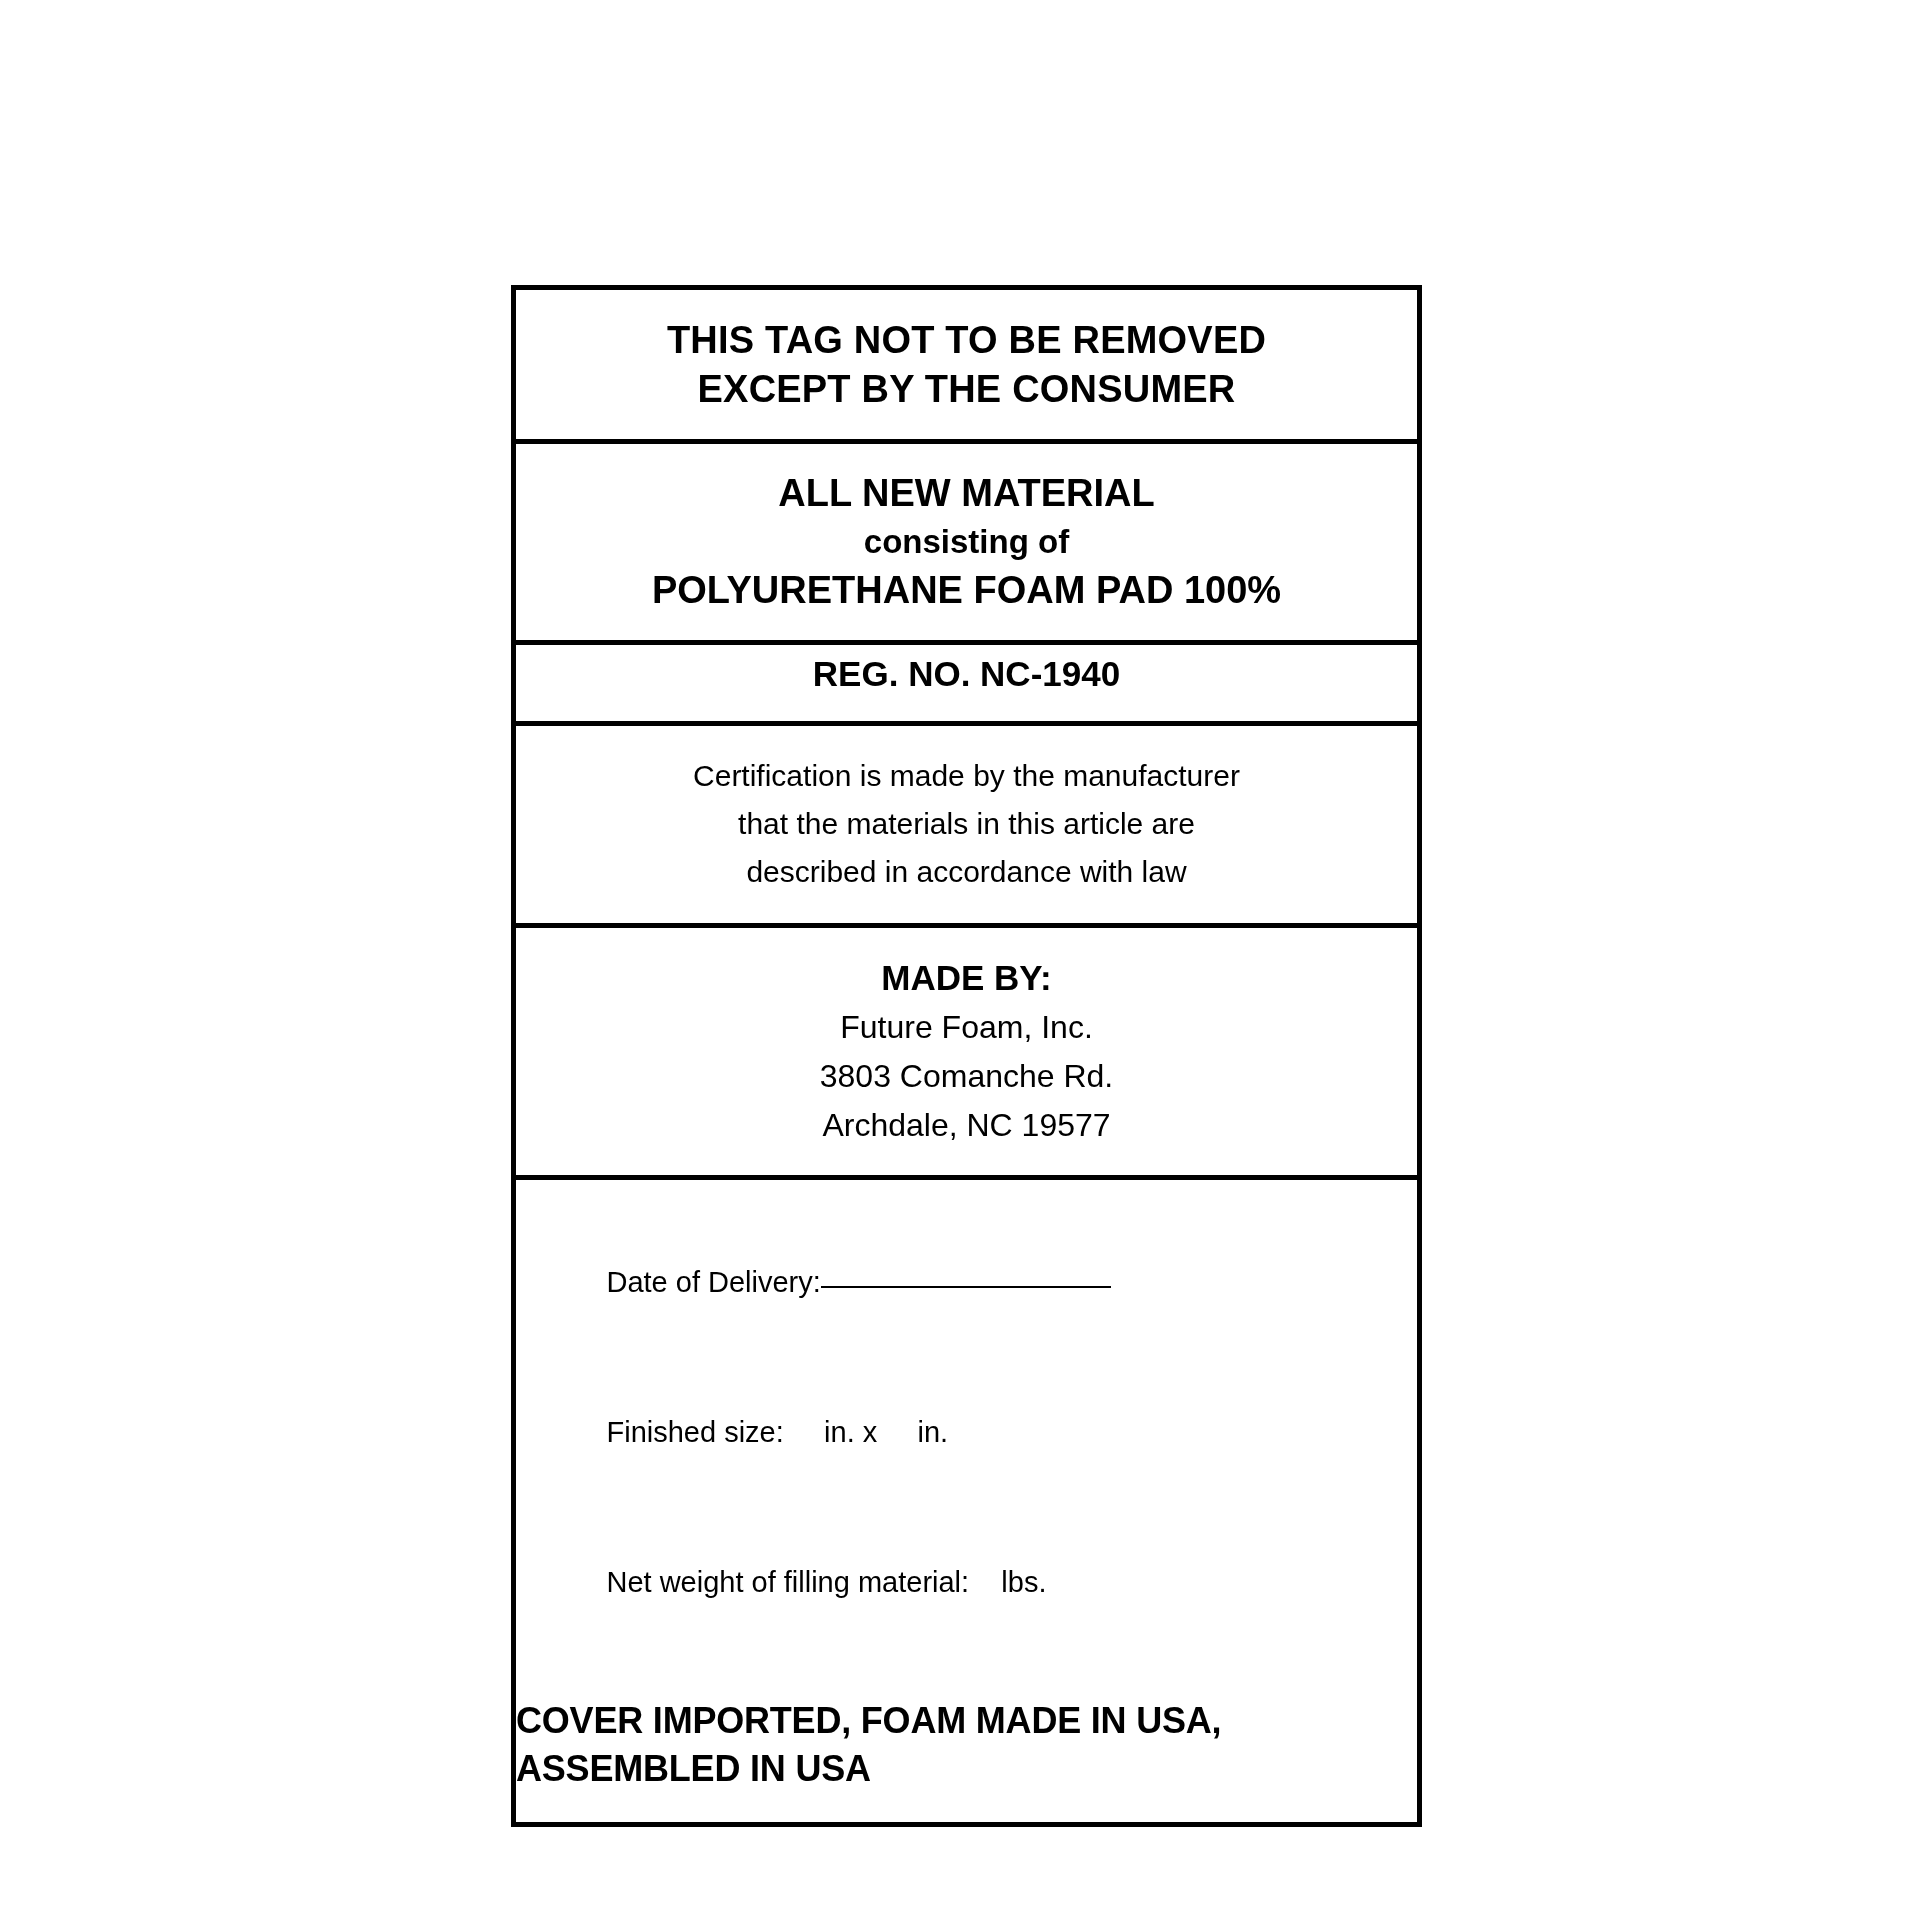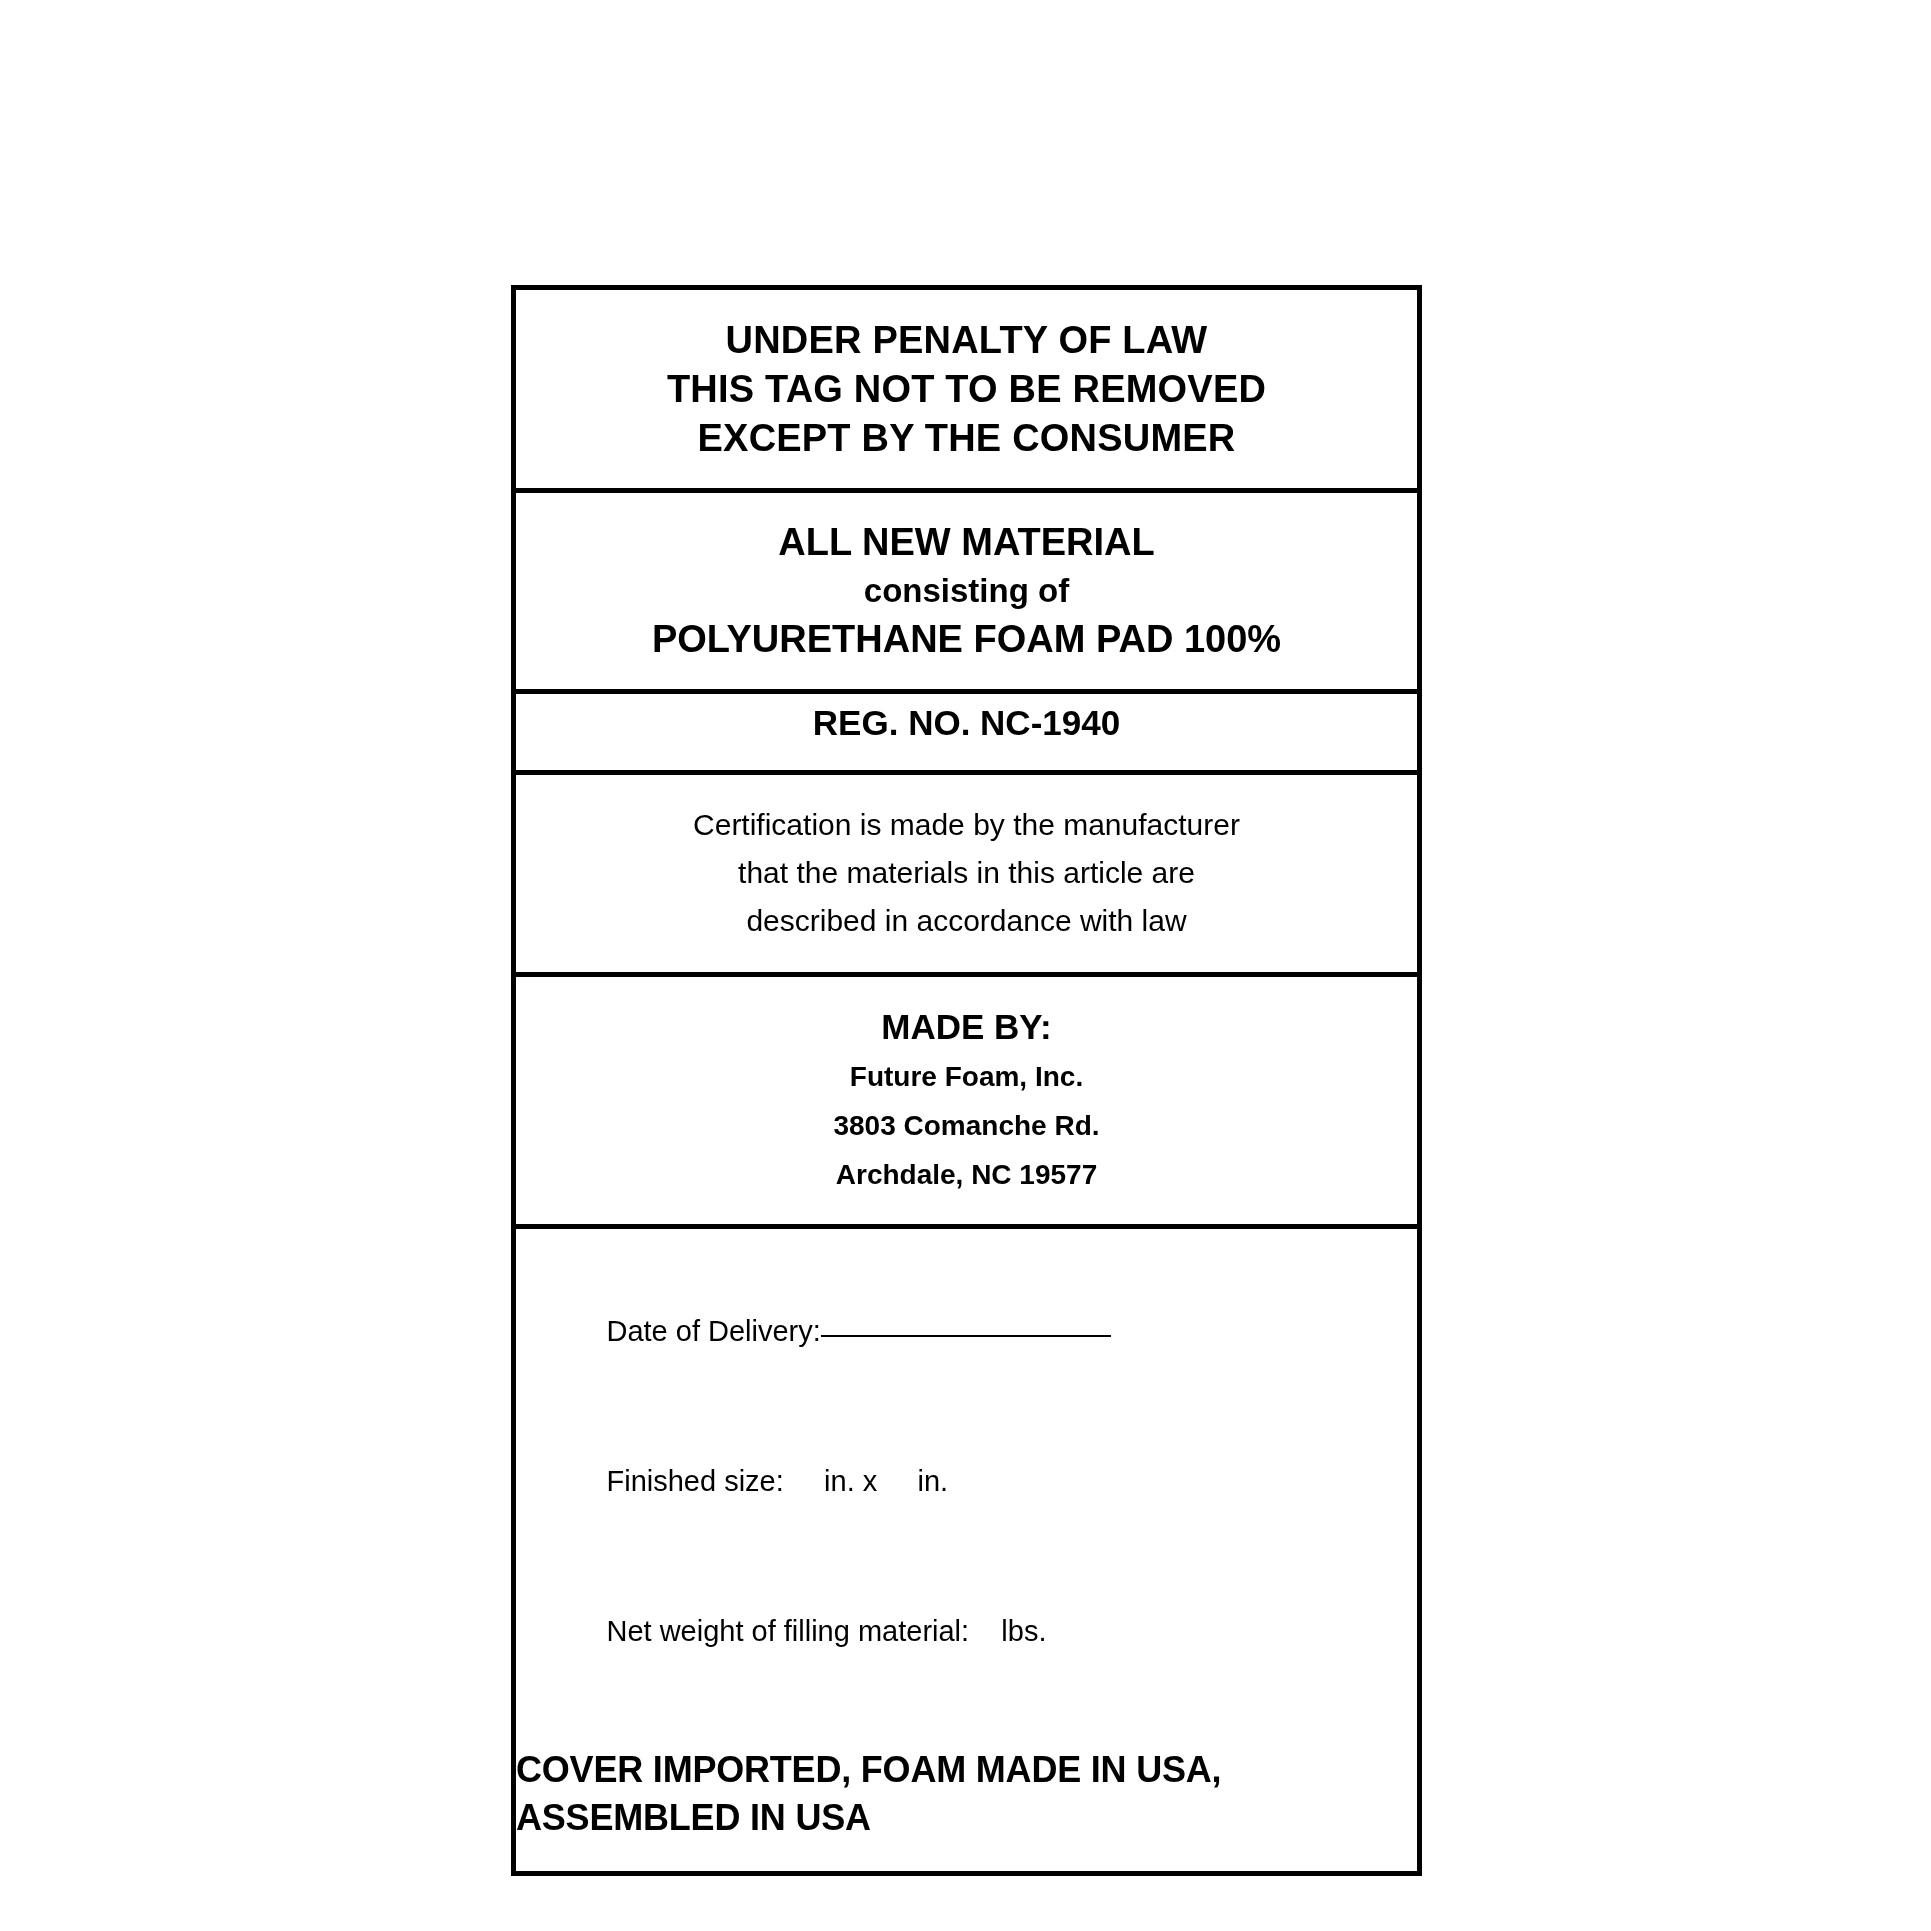--- a/index.html
+++ b/index.html
@@ -82,22 +82,22 @@
   
   .madeby {
     padding: 25px 0 25px 0;
   }
   .madeby .heading {
     font-weight: bold;
     font-size: 35px;
     line-height: 50px;
   }
   .madeby .line {
-    font-weight: bold;
-    font-size: 28px;
+    font-weight: normal;
+    font-size: 32px;
     line-height: 49px;
   }
 
   
   .delivery {
     padding: 27px 0 29px 0;
     text-align: left;
   }
   .fields {
     padding-left: 26px;
@@ -122,21 +122,20 @@
     line-height: 48px;
     letter-spacing: -0.2px;
   }
 </style>
 </head>
 <body>
 
 <div class="tag">
 
   <div class="section penalty">
-    <div class="line">UNDER PENALTY OF LAW</div>
     <div class="line">THIS TAG NOT TO BE REMOVED</div>
     <div class="line">EXCEPT BY THE CONSUMER</div>
   </div>
 
   <div class="section material">
     <div class="big">ALL NEW MATERIAL</div>
     <div class="mid">consisting of</div>
     <div class="big">POLYURETHANE FOAM PAD 100%</div>
   </div>
 

